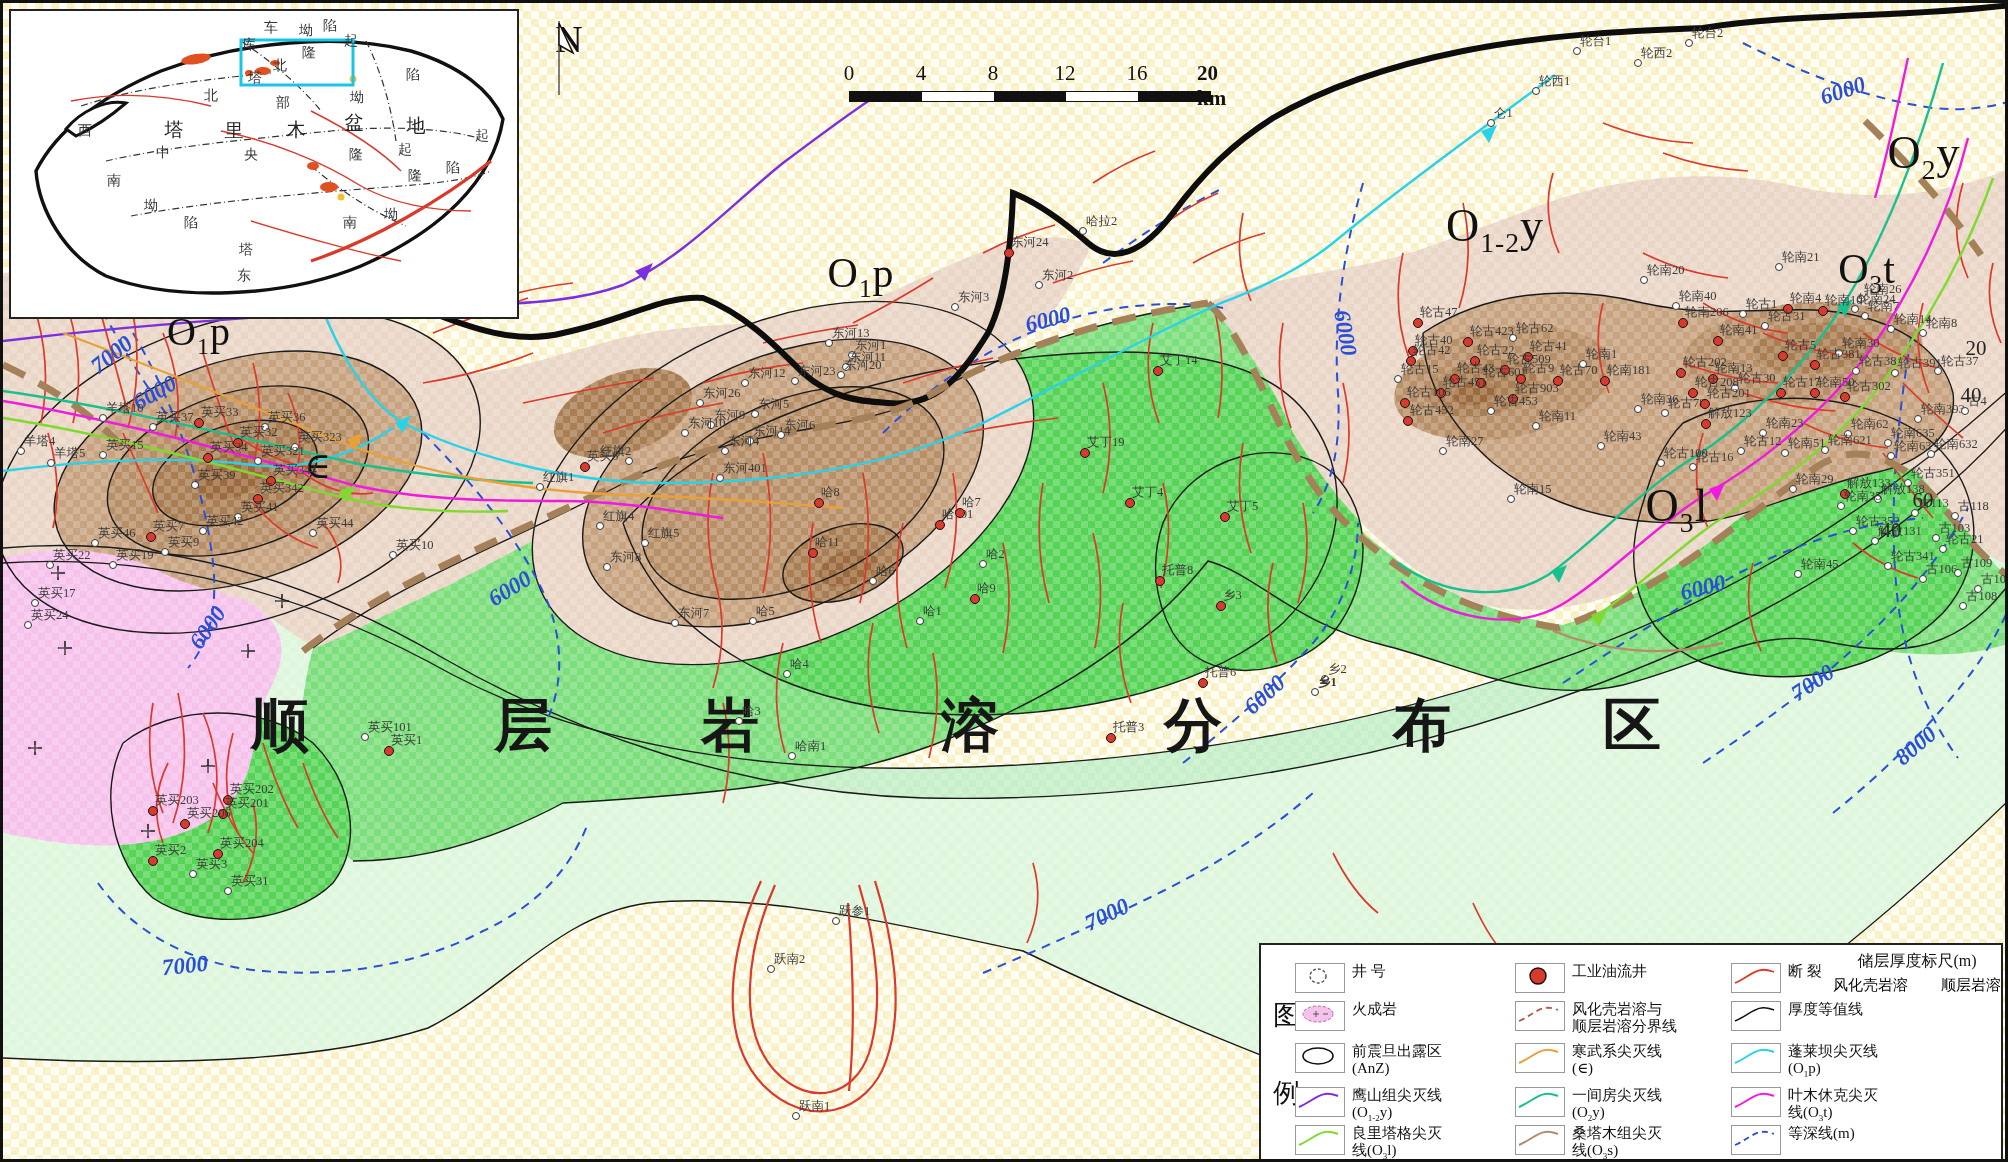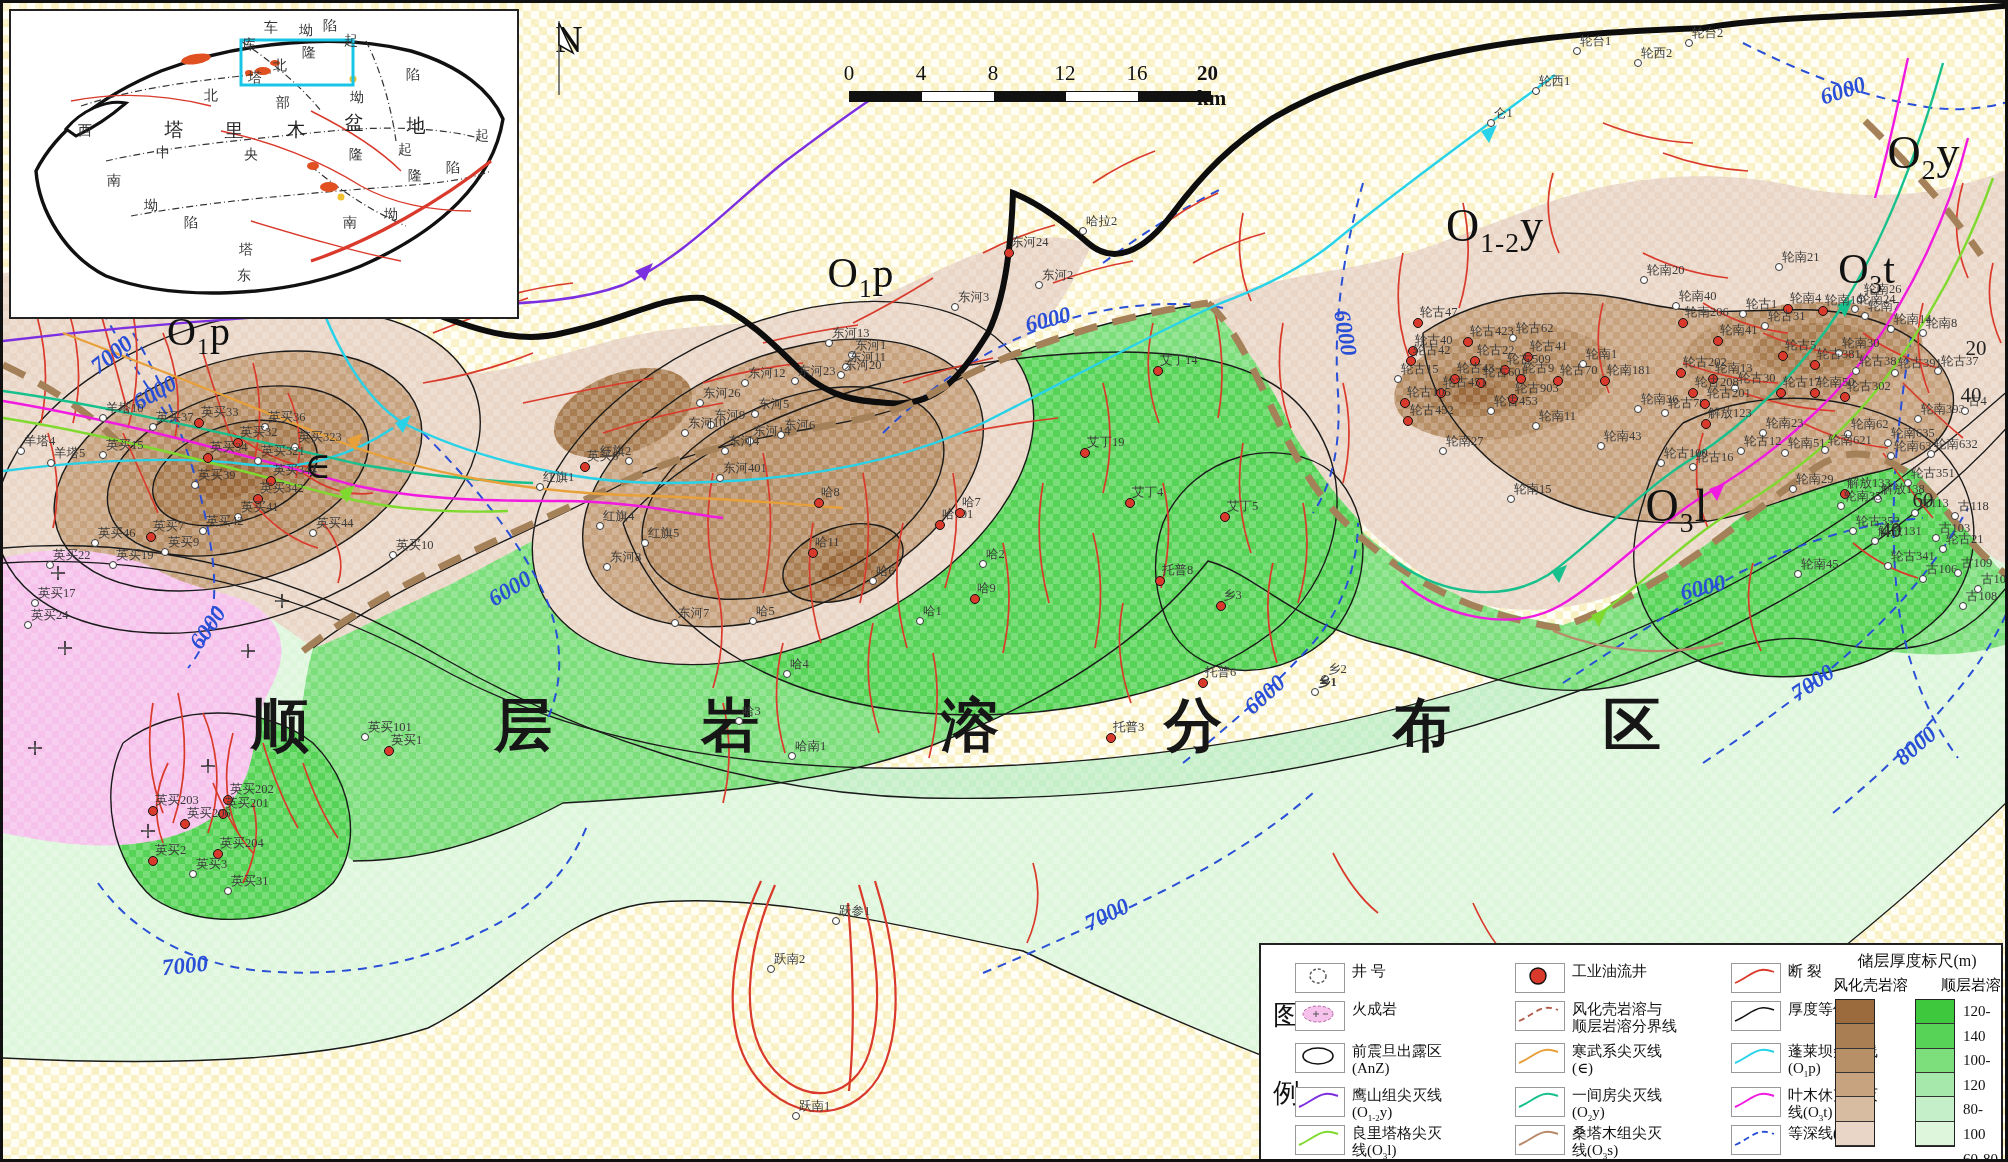--- a/index.html
+++ b/index.html
@@ -1229,33 +1229,14 @@
         </div>
         <div class="lglabel">等深线(m)</div>
       </div>
     </div>
   <div class="scalecol" id="scalecol">
       <div class="sc-title">储层厚度标尺(m)</div>
       <div class="sc-heads">
         <span>风化壳岩溶</span>
         <span>顺层岩溶</span>
       </div>
-      <div class="sc-bars">
-        <div class="sc-bar" style="left:2px">
-          <div class="sc-cell" style="background:#9C6B3D"></div>
-          <div class="sc-cell" style="background:#A97E52"></div>
-          <div class="sc-cell" style="background:#B89068"></div>
-          <div class="sc-cell" style="background:#C7A380"></div>
-          <div class="sc-cell" style="background:#D8BCA2"></div>
-          <div class="sc-cell" style="background:#EAD6C6"></div>
-        </div>
-        <div class="sc-bar" style="left:82px">
-          <div class="sc-cell" style="background:#3EC83E"></div>
-          <div class="sc-cell" style="background:#57D457"></div>
-          <div class="sc-cell" style="background:#7CDF7C"></div>
-          <div class="sc-cell" style="background:#A6E8AC"></div>
-          <div class="sc-cell" style="background:#C4EFC8"></div>
-          <div class="sc-cell" style="background:#DEF6DC"></div>
-        </div>
-        <div class="sc-ranges">120-140<br>100-120<br>80-100<br>60-80<br>40-60<br>20-40</div>
-      </div>
     </div>
 </div>
 
 </body></html>

